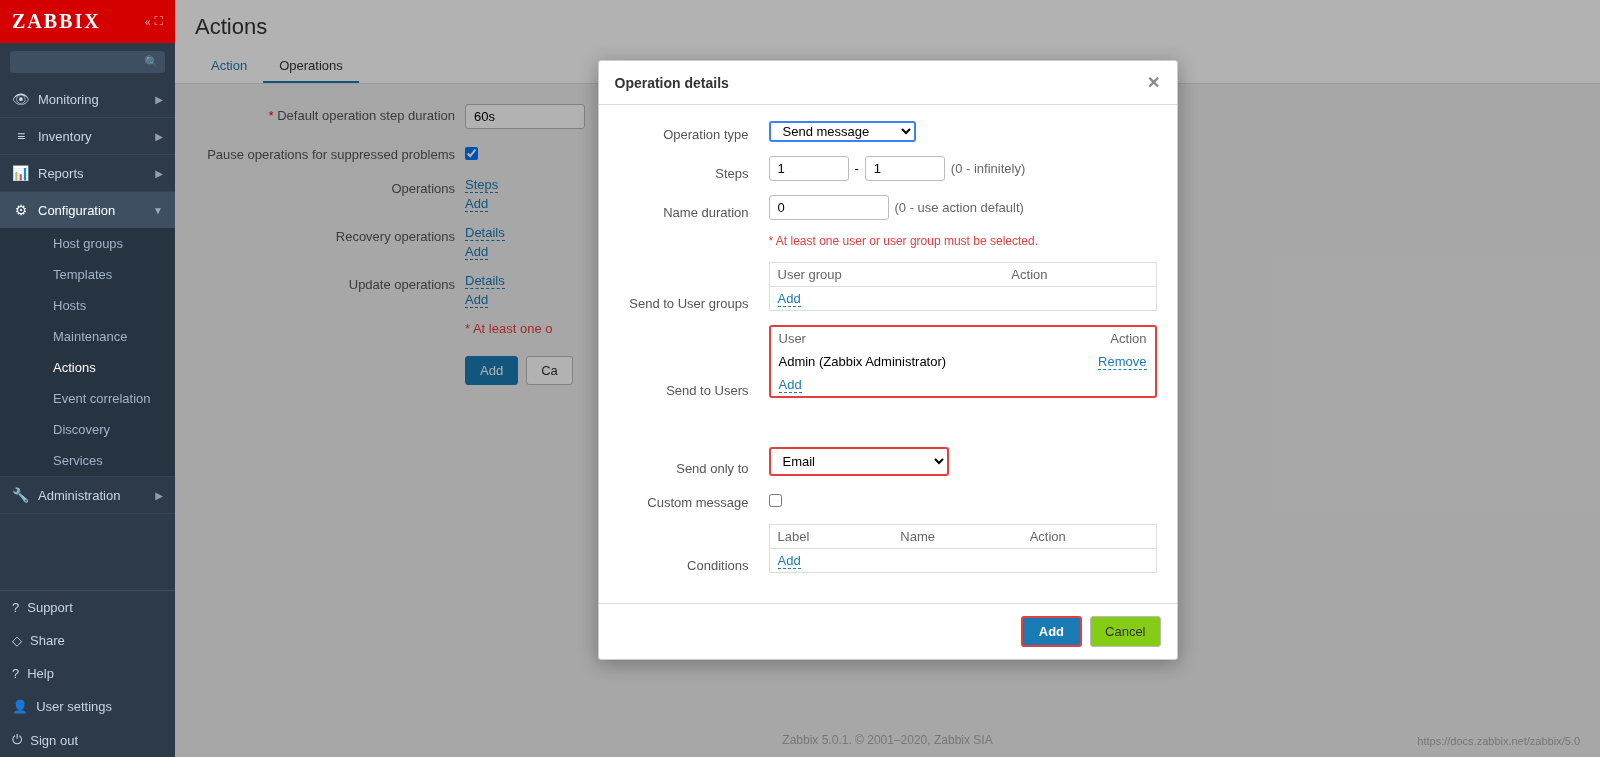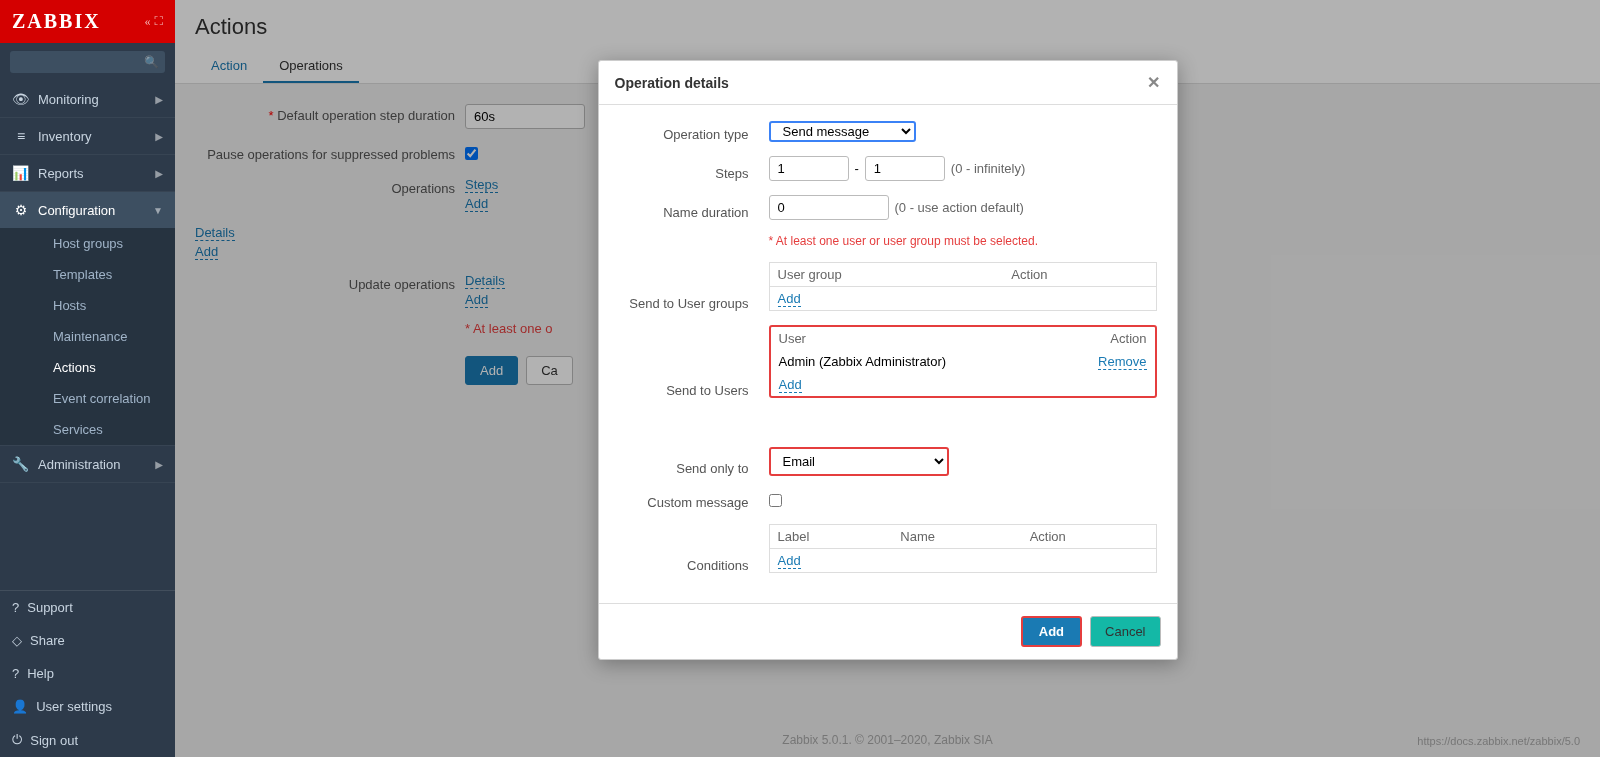--- a/index.html
+++ b/index.html
@@ -329,21 +329,21 @@
       background: #1a7ab3;
       color: white;
       border: 2px solid #e53e3e;
       border-radius: 3px;
       padding: 6px 16px;
       cursor: pointer;
       font-size: 13px;
       font-weight: bold;
     }
     .btn-cancel-modal {
-      background: #14b8a6;
+      background: #84cc16;
       color: #333;
       border: 1px solid #bbb;
       border-radius: 3px;
       padding: 6px 14px;
       cursor: pointer;
       font-size: 13px;
     }
     .conditions-table {
       width: 100%;
       border: 1px solid #ddd;
@@ -410,20 +410,21 @@
       <span class="sidebar-item-label">Configuration</span>
       <span class="sidebar-item-arrow">▼</span>
     </div>
     <div class="sidebar-sub">
       <div class="sidebar-sub-item">Host groups</div>
       <div class="sidebar-sub-item">Templates</div>
       <div class="sidebar-sub-item">Hosts</div>
       <div class="sidebar-sub-item">Maintenance</div>
       <div class="sidebar-sub-item active">Actions</div>
       <div class="sidebar-sub-item">Event correlation</div>
+      <div class="sidebar-sub-item">Discovery</div>
       <div class="sidebar-sub-item">Services</div>
     </div>
   </div>
 
   <div class="sidebar-section">
     <div class="sidebar-item">
       <span class="sidebar-item-icon">🔧</span>
       <span class="sidebar-item-label">Administration</span>
       <span class="sidebar-item-arrow">▶</span>
     </div>
@@ -475,20 +476,21 @@
       </div>
     </div>
     <div class="form-row">
       <span class="form-label">Operations</span>
       <div>
         <div><a class="link">Steps</a></div>
         <div style="margin-top:4px"><a class="link">Add</a></div>
       </div>
     </div>
     <div class="form-row">
+      <span class="form-label">Recovery operations</span>
       <div>
         <div><a class="link">Details</a></div>
         <div style="margin-top:4px"><a class="link">Add</a></div>
       </div>
     </div>
     <div class="form-row">
       <span class="form-label">Update operations</span>
       <div>
         <div><a class="link">Details</a></div>
         <div style="margin-top:4px"><a class="link">Add</a></div>

